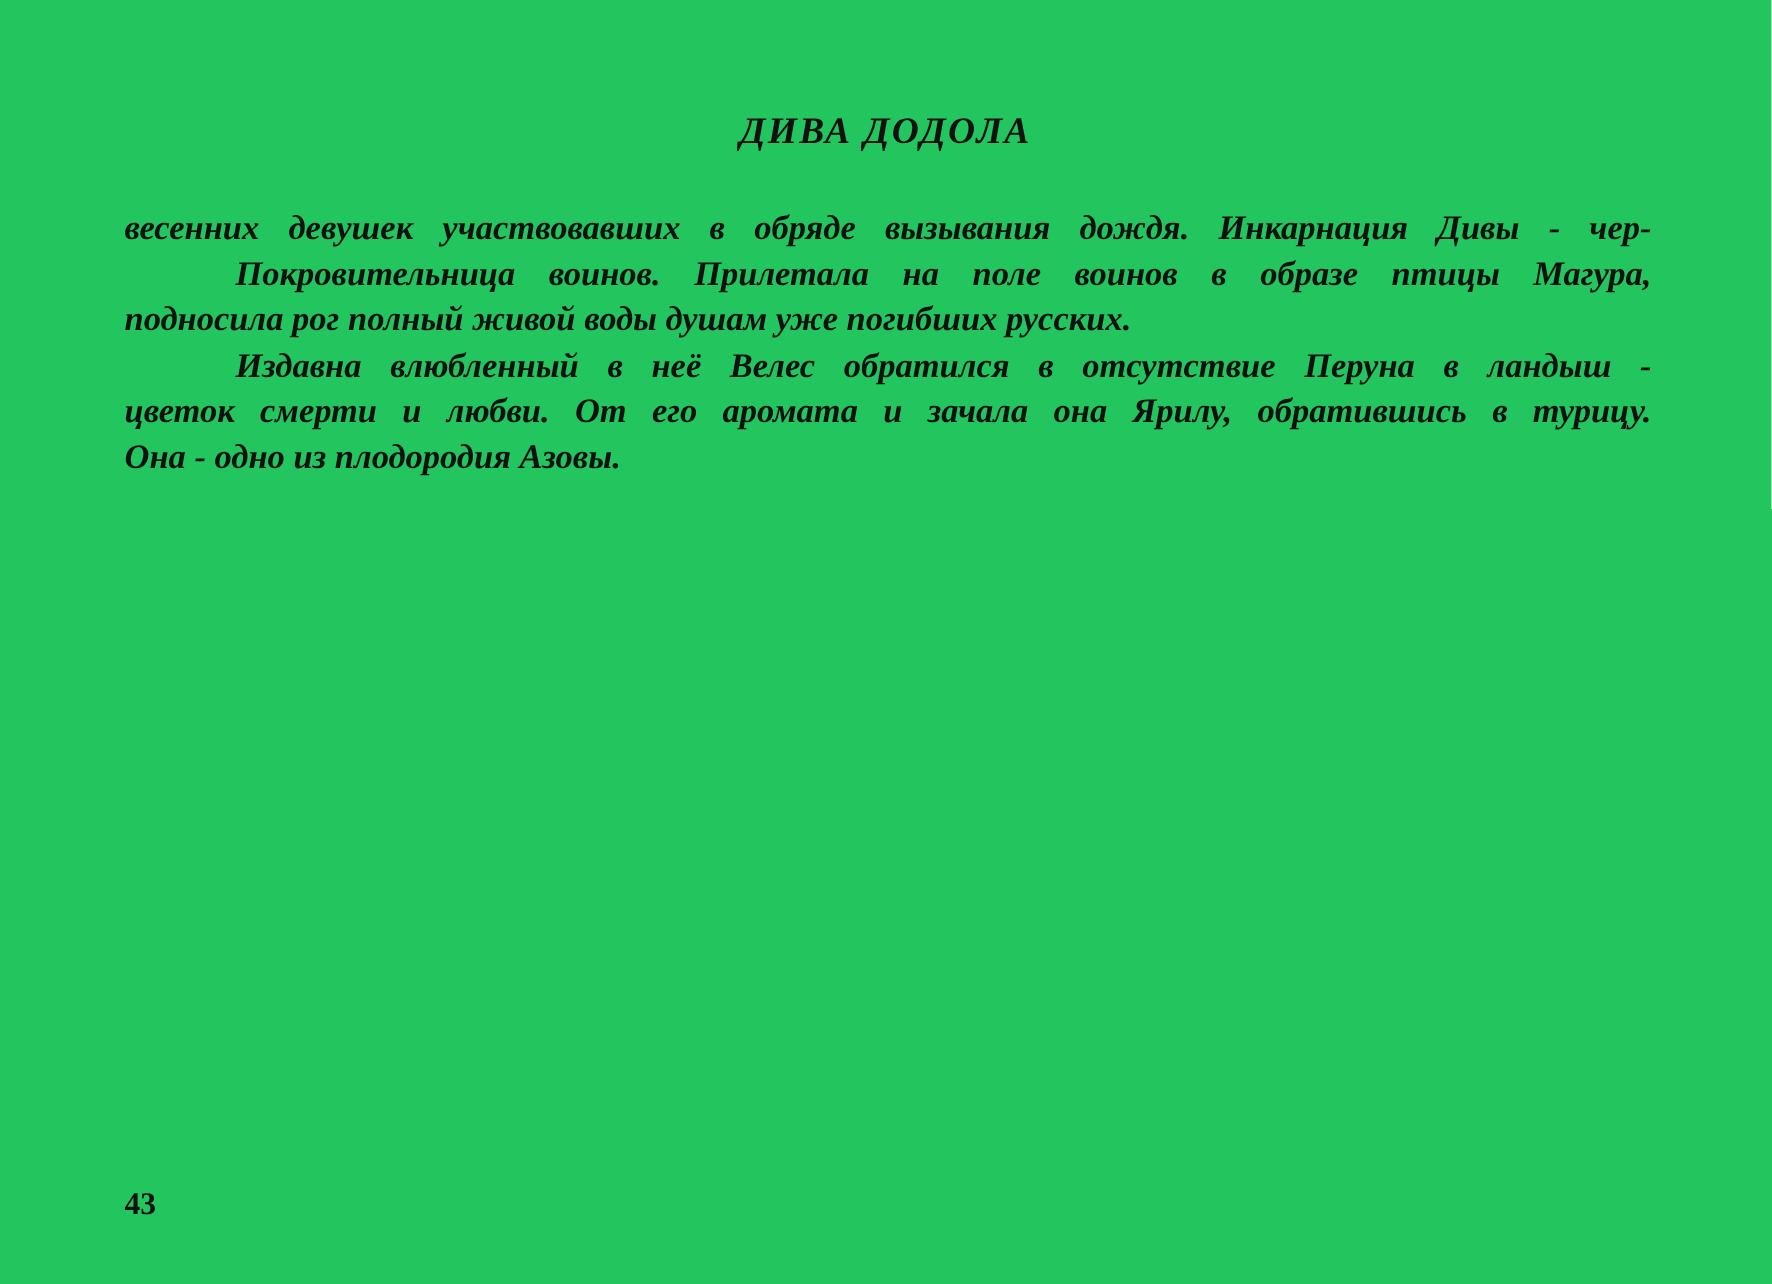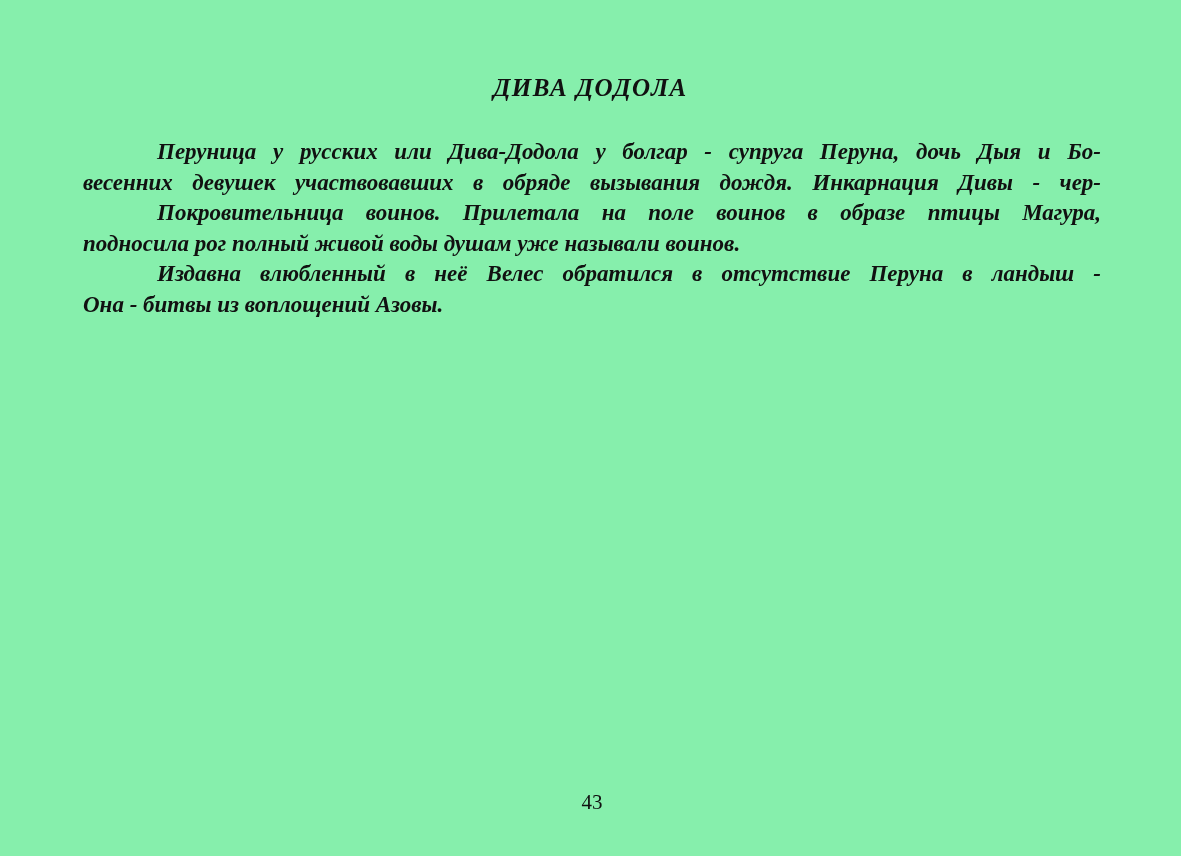--- a/index.html
+++ b/index.html
@@ -4,21 +4,21 @@
 <style>
   html, body {
     margin: 0;
     padding: 0;
     background: #ffffff;
   }
   .page {
     position: relative;
     width: 1181px;
     height: 856px;
-    background: #86efac;
+    background: #22c55e;
     overflow: hidden;
     font-family: "Liberation Serif", "DejaVu Serif", serif;
     color: #111111;
   }
   .title {
     position: absolute;
     top: 74px;
     left: 0;
     width: 100%;
     margin: 0;
@@ -51,41 +51,41 @@
   }
   .line.last {
     text-align-last: left;
   }
   .page-number {
     position: absolute;
     top: 790px;
     left: 0;
     width: 1018px;
     margin-left: 83px;
-    text-align: center;
+    text-align: left;
     font-size: 21px;
-    font-weight: normal;
+    font-weight: bold;
     font-style: normal;
   }
 </style>
 </head>
 <body>
 
 <div class="page">
   <h1 class="title">ДИВА ДОДОЛА</h1>
 
   <div class="body-text">
       <div class="paragraph">
-        <div class="line first">Перуница у русских или Дива-Додола у болгар - супруга Перуна, дочь Дыя и Бо-</div>
         <div class="line">весенних девушек участвовавших в обряде вызывания дождя. Инкарнация Дивы - чер-</div>
       </div>
       <div class="paragraph">
         <div class="line first">Покровительница воинов. Прилетала на поле воинов в образе птицы Магура,</div>
-        <div class="line last">подносила рог полный живой воды душам уже называли воинов.</div>
+        <div class="line last">подносила рог полный живой воды душам уже погибших русских.</div>
       </div>
       <div class="paragraph">
         <div class="line first">Издавна влюбленный в неё Велес обратился в отсутствие Перуна в ландыш -</div>
-        <div class="line last">Она - битвы из воплощений Азовы.</div>
+        <div class="line">цветок смерти и любви. От его аромата и зачала она Ярилу, обратившись в турицу.</div>
+        <div class="line last">Она - одно из плодородия Азовы.</div>
       </div>
     </div>
 
   <div class="page-number">43</div>
 </div>
 
 </body></html>

